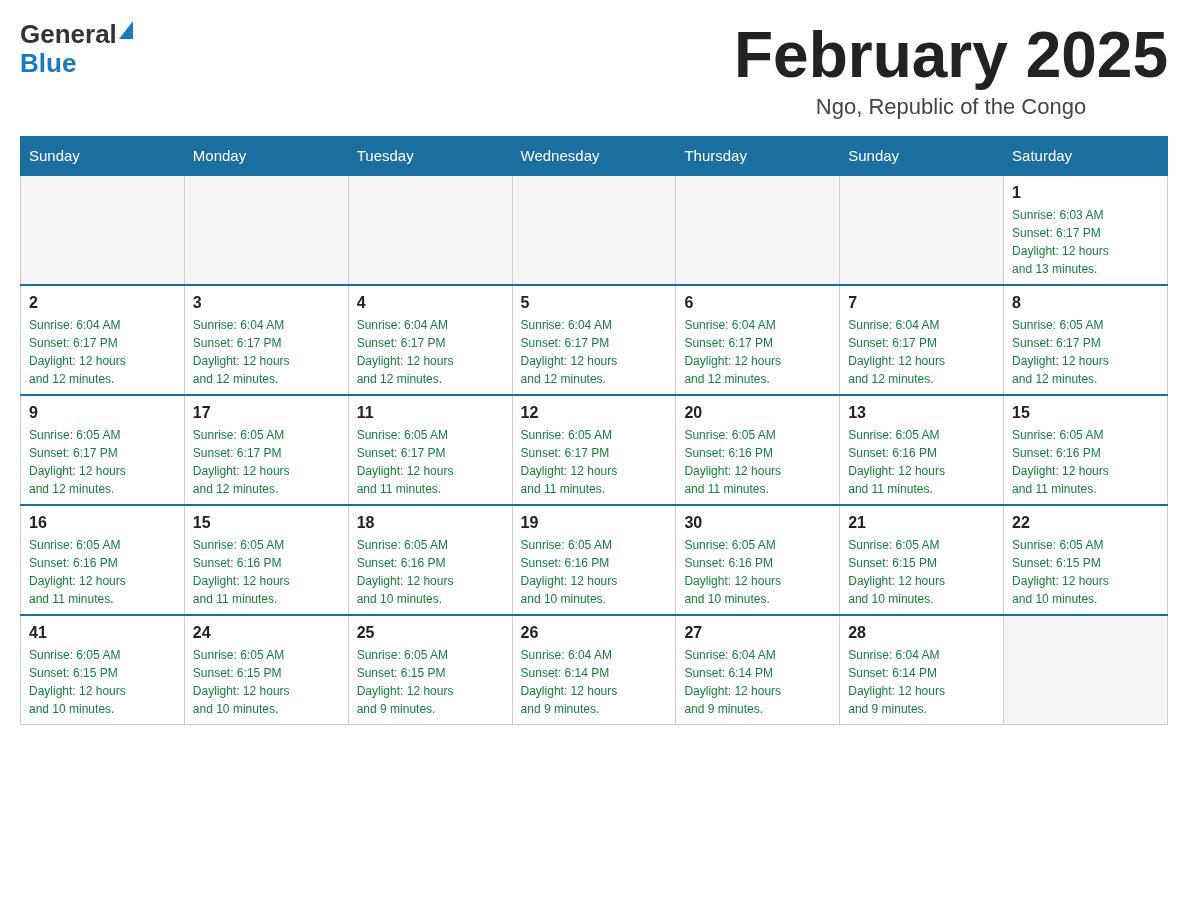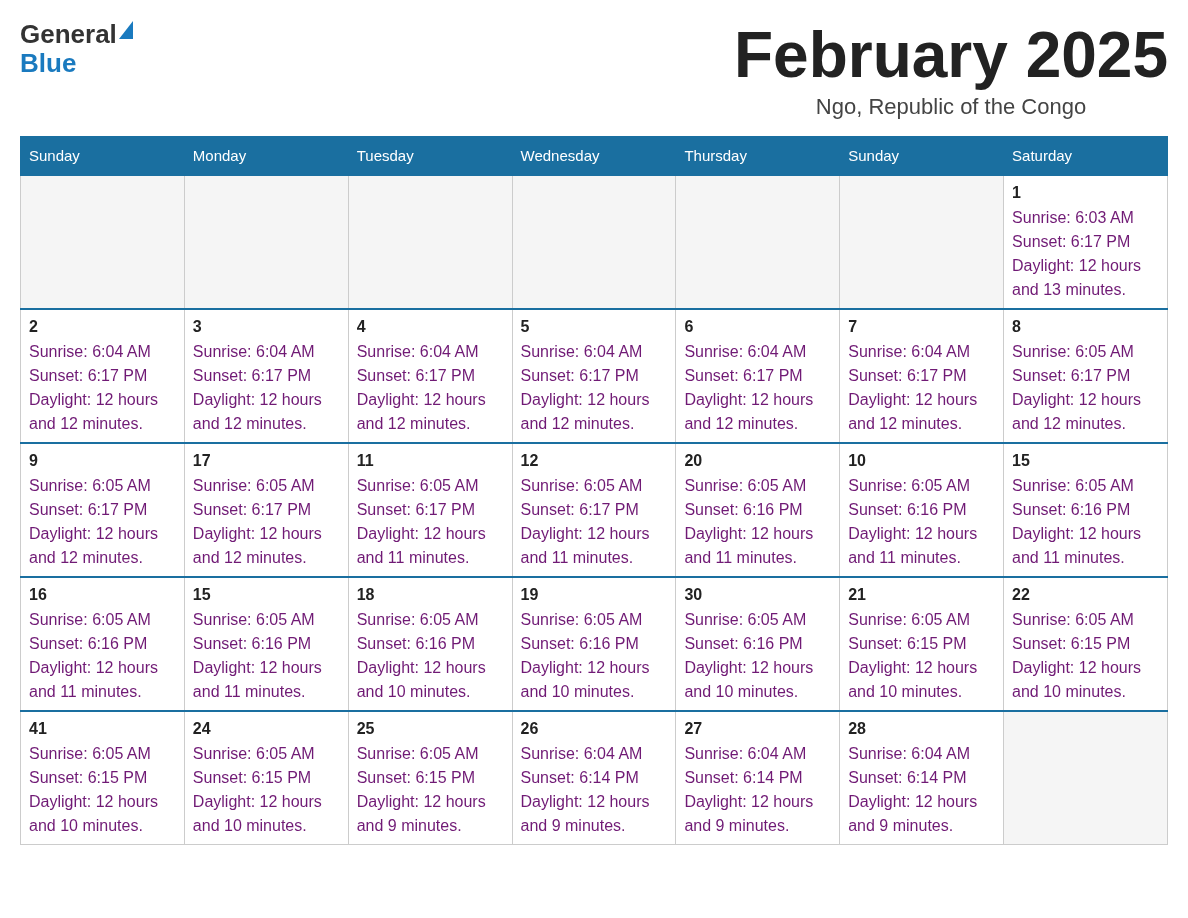--- a/index.html
+++ b/index.html
@@ -94,22 +94,22 @@
       border-top: 2px solid #1a6fa0;
     }
     .day-number {
       font-size: 16px;
       font-weight: bold;
       color: #222;
       display: block;
       margin-bottom: 4px;
     }
     .day-info {
-      font-size: 16px;
-      color: #701a75;
+      font-size: 12px;
+      color: #15803d;
       line-height: 1.5;
     }
     .empty-cell {
       background: #f5f5f5;
     }
   </style>
 </head>
 <body>
 
 <div class="header">
@@ -239,21 +239,21 @@
 and 11 minutes.</div>
         </td>
         <td>
           <span class="day-number">20</span>
           <div class="day-info" style="white-space: pre-line;">Sunrise: 6:05 AM
 Sunset: 6:16 PM
 Daylight: 12 hours
 and 11 minutes.</div>
         </td>
         <td>
-          <span class="day-number">10</span>
+          <span class="day-number">13</span>
           <div class="day-info" style="white-space: pre-line;">Sunrise: 6:05 AM
 Sunset: 6:16 PM
 Daylight: 12 hours
 and 11 minutes.</div>
         </td>
         <td>
           <span class="day-number">15</span>
           <div class="day-info" style="white-space: pre-line;">Sunrise: 6:05 AM
 Sunset: 6:16 PM
 Daylight: 12 hours

